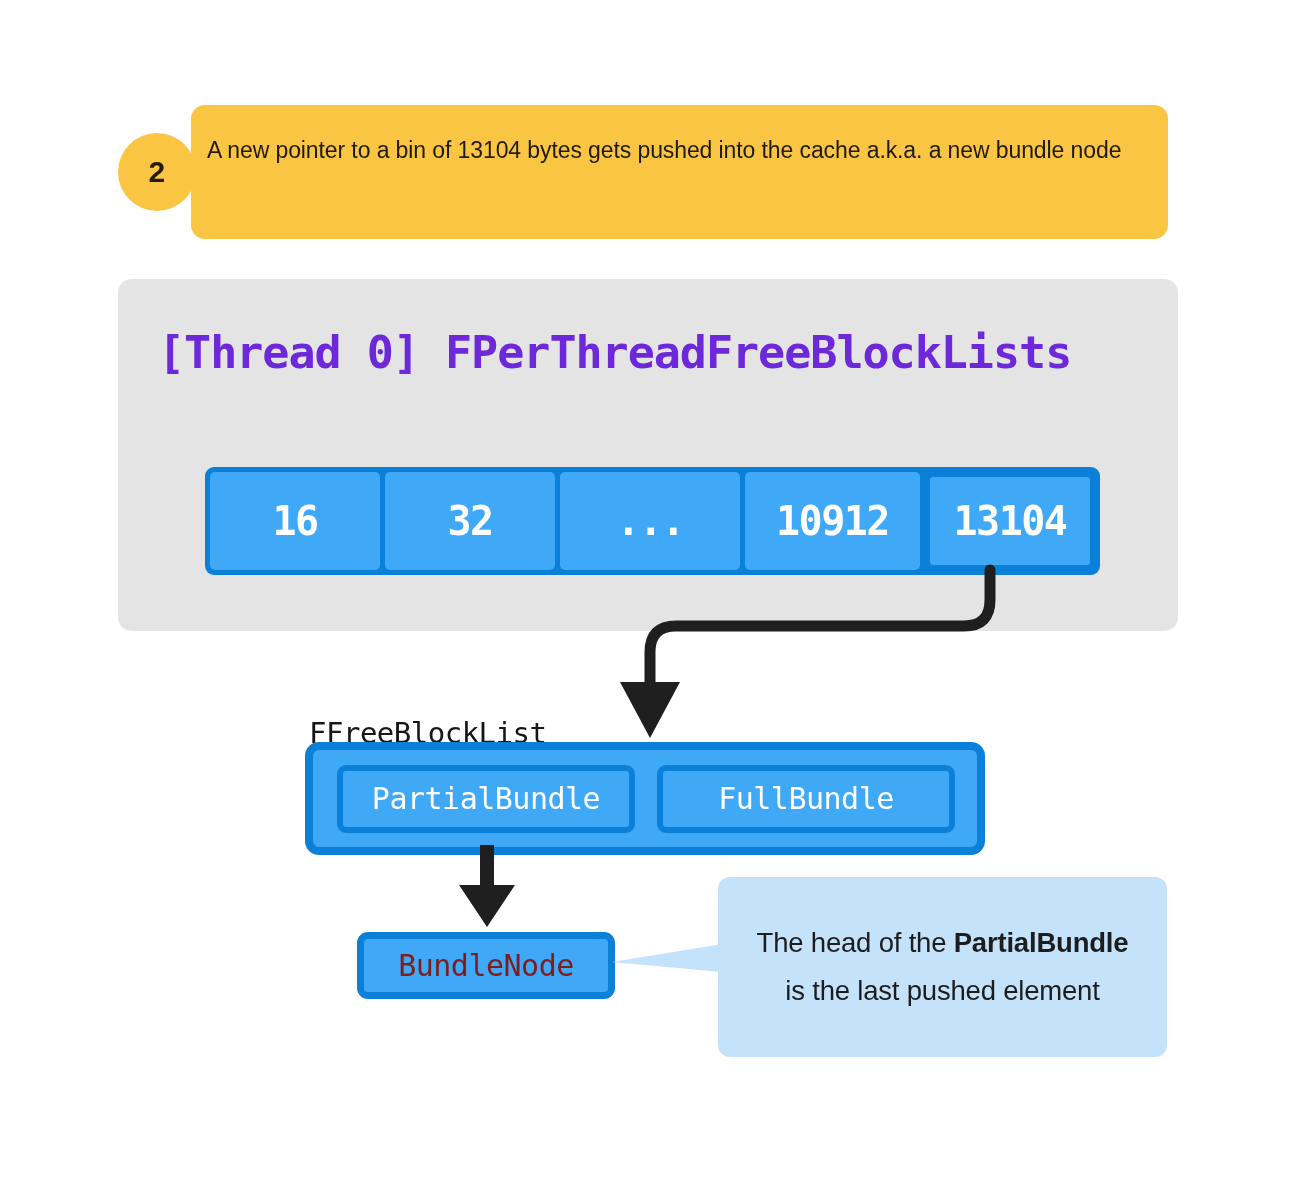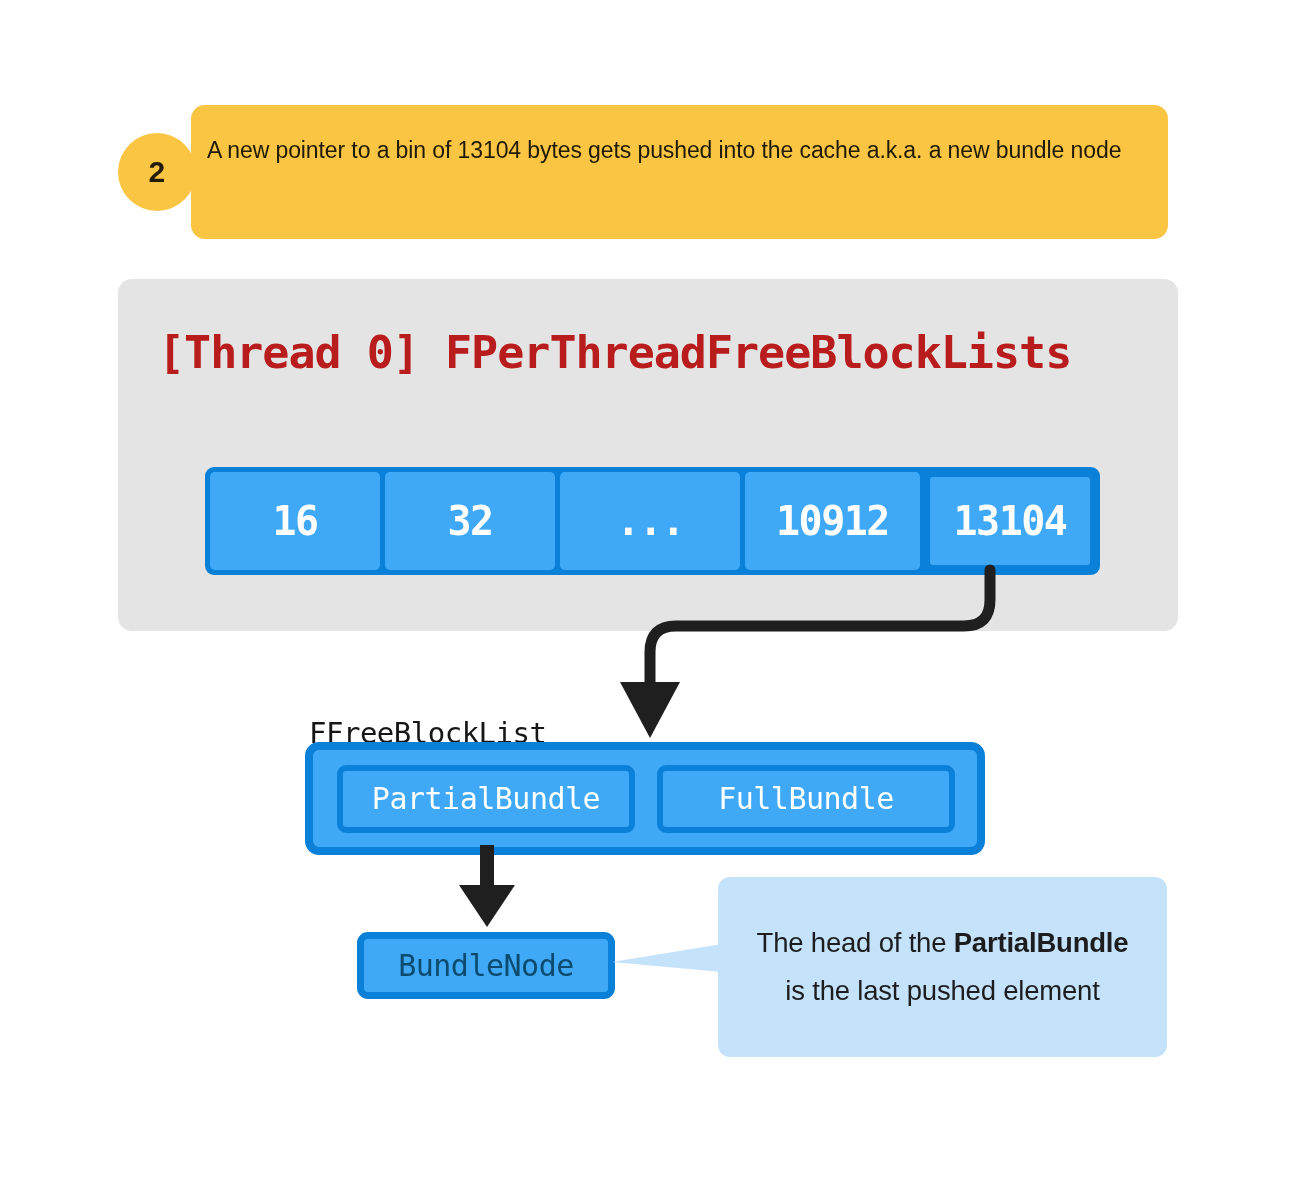--- a/index.html
+++ b/index.html
@@ -68,21 +68,21 @@
     background: #E4E4E4;
     border-radius: 14px;
   }
   #thread-title {
     position: absolute;
     left: 40px;
     top: 47px;
     font-family: "DejaVu Sans Mono", "Liberation Mono", monospace;
     font-size: 45px;
     font-weight: 700;
-    color: #b91c1c;
+    color: #6d28d9;
     letter-spacing: -1px;
     white-space: nowrap;
   }
 
   
   #bin-row {
     position: absolute;
     left: 87px;
     top: 188px;
     height: 108px;
@@ -192,21 +192,21 @@
     background: #3FA9F7;
     border: 7px solid #0B80D8;
     border-radius: 11px;
     box-sizing: border-box;
     display: flex;
     align-items: center;
     justify-content: center;
     font-family: "DejaVu Sans Mono", "Liberation Mono", monospace;
     font-size: 30px;
     font-weight: 500;
-    color: #0c4a6e;
+    color: #7f1d1d;
     letter-spacing: -0.5px;
   }
 
   
   #tooltip-pointer {
     position: absolute;
     left: 612px;
     top: 940px;
     width: 110px;
     height: 36px;

